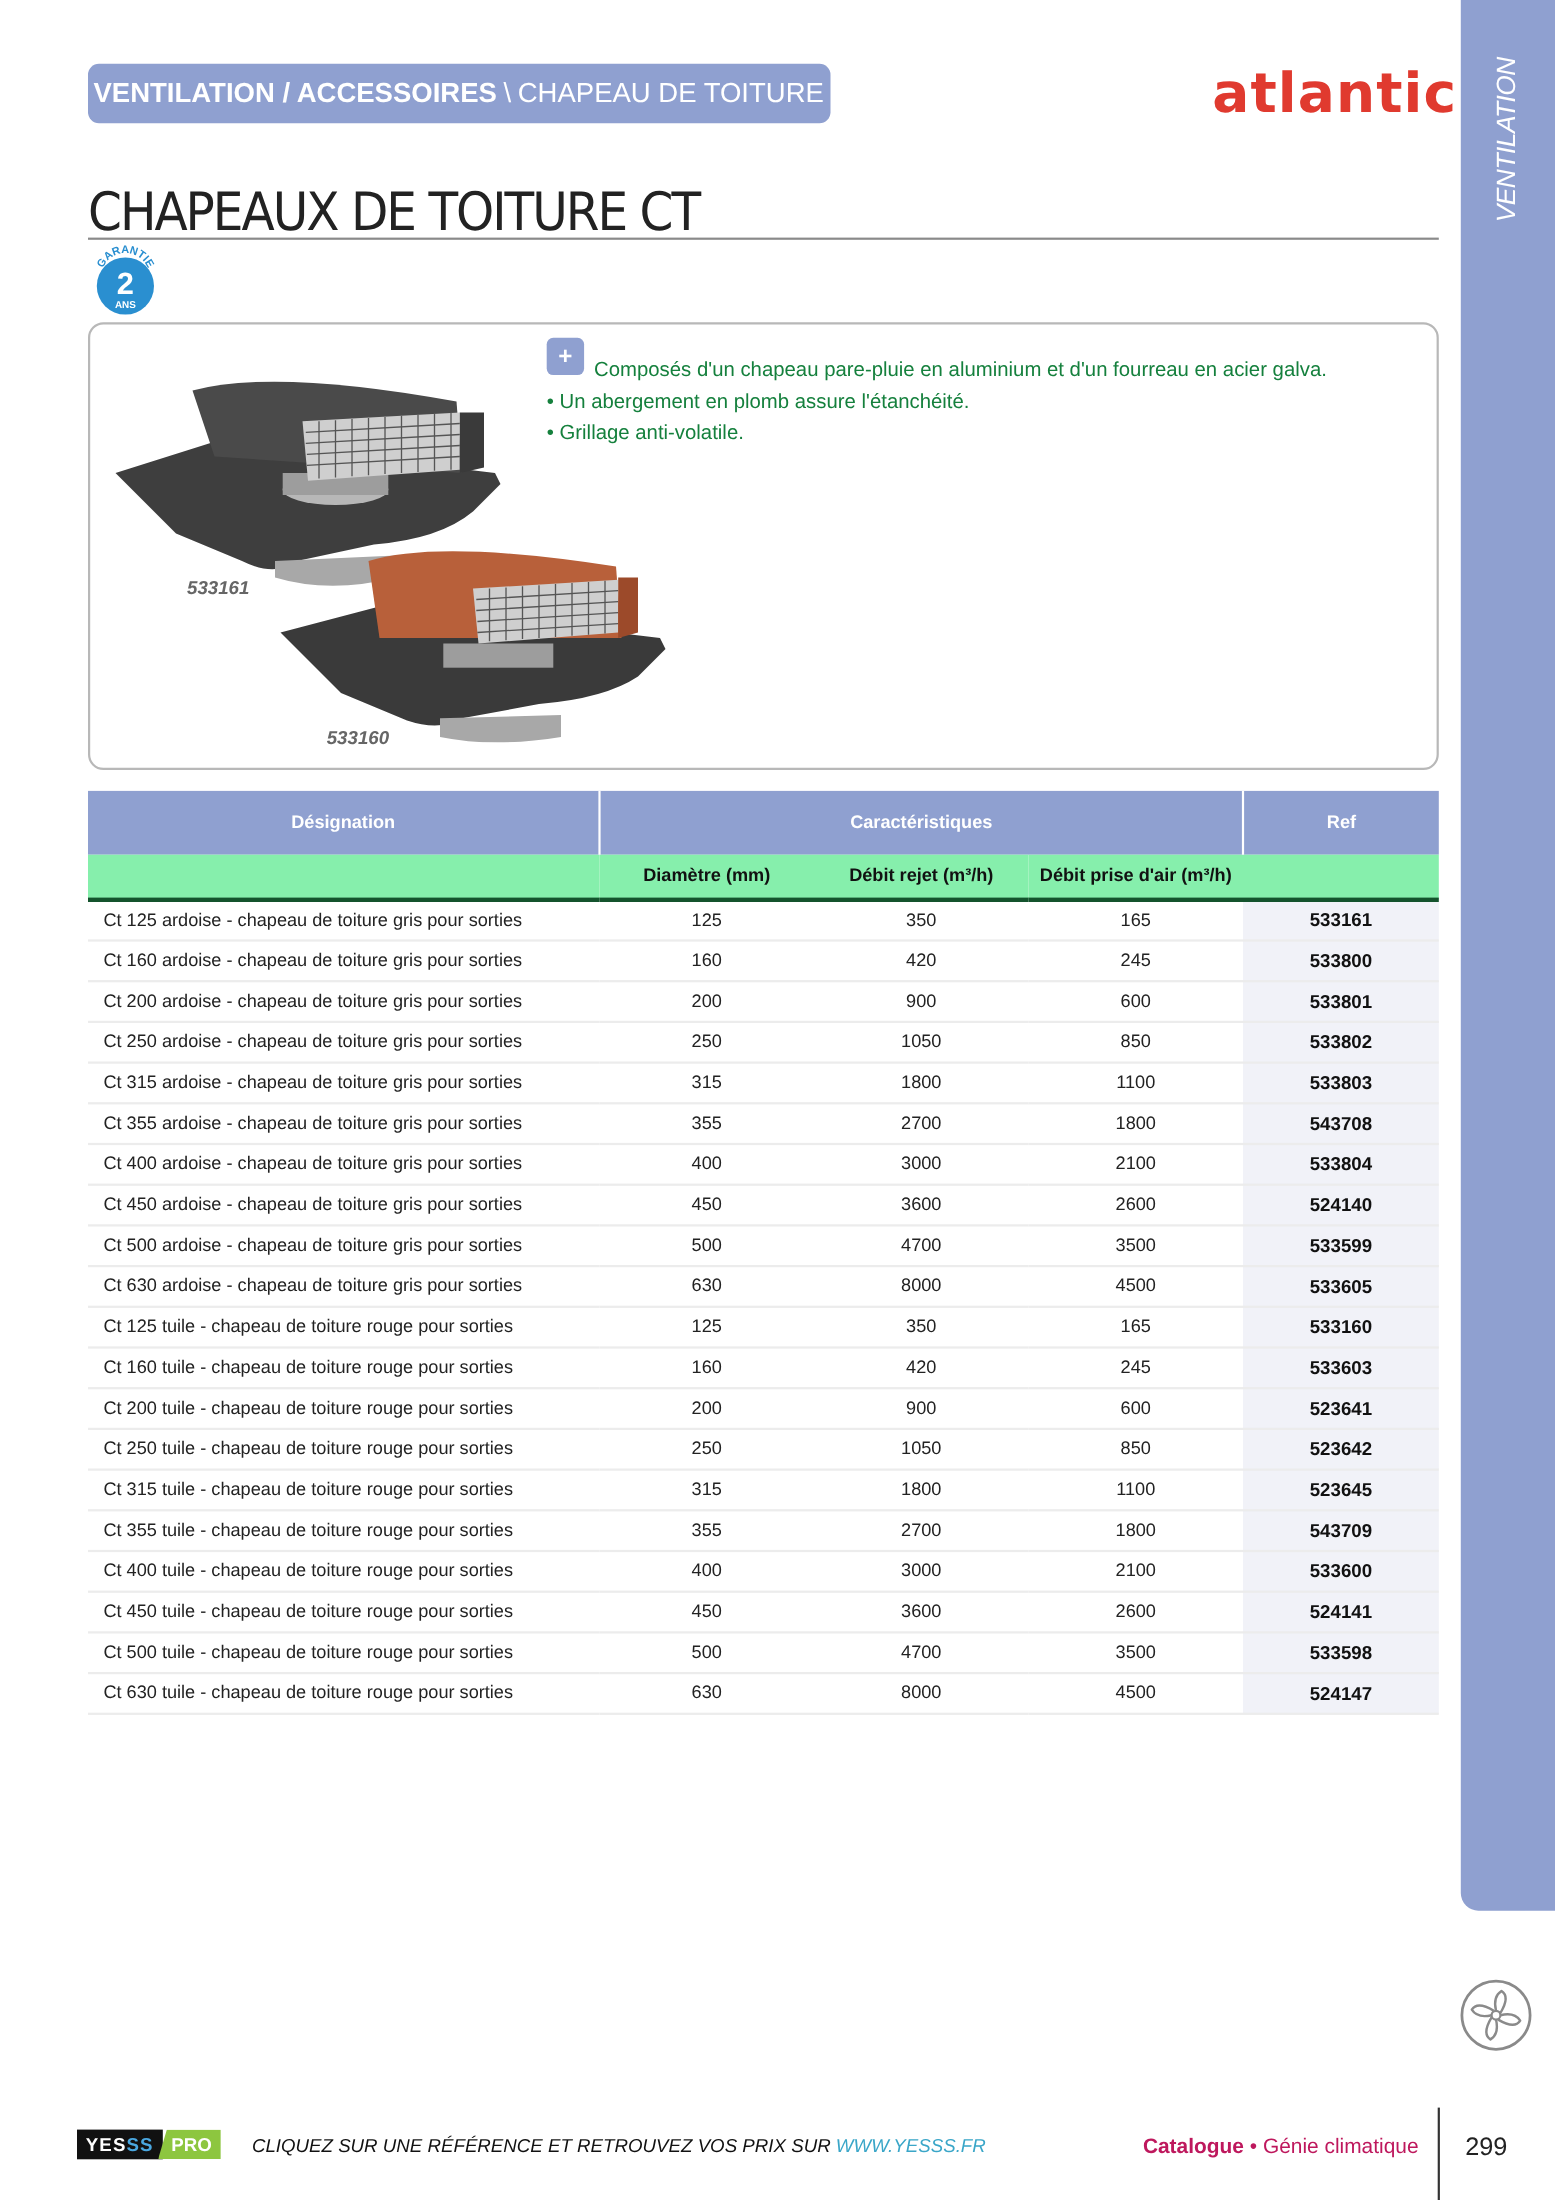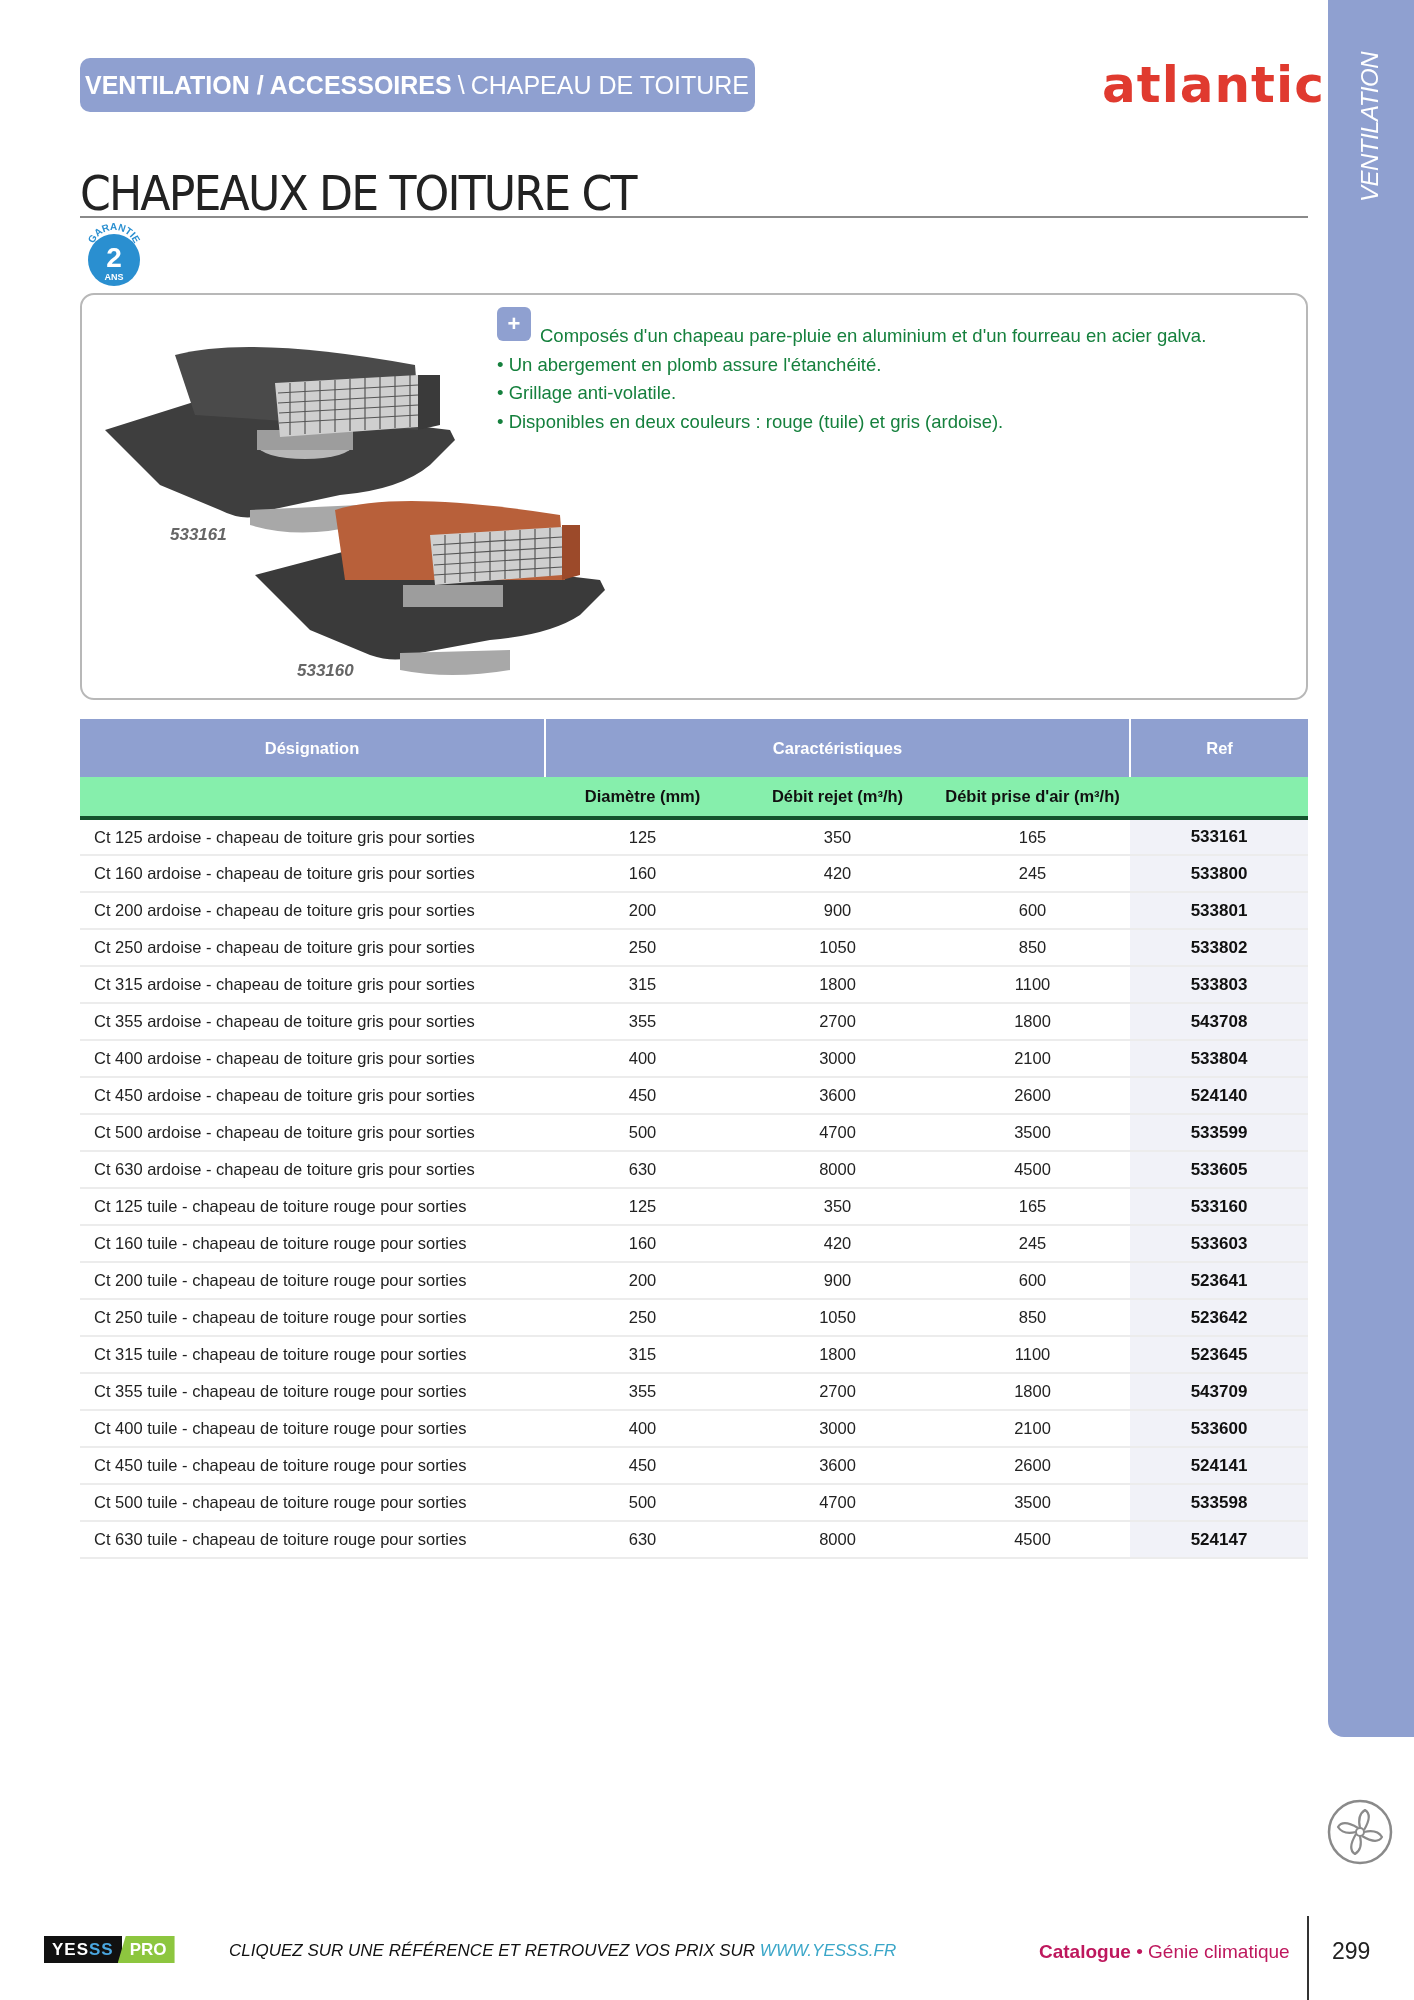--- a/index.html
+++ b/index.html
@@ -76,21 +76,21 @@
     border-bottom: 4px solid #14532d;
   }
   .tbl tbody td { height: 37px; border-bottom: 2px solid #ececec; text-align: center; color: #222; }
   .tbl tbody td.des { text-align: left; padding-left: 14px; }
   .tbl tbody td.ref { background: #f1f2f8; font-weight: bold; color: #111; font-size: 17px; }
 
   
   .fan { position: absolute; left: 1325px; top: 1797px; width: 70px; height: 70px; }
 
   
-  .yesss { position: absolute; left: 44px; top: 1936px; height: 27px; display: flex; }
+  .yesss { position: absolute; left: 70px; top: 1936px; height: 27px; display: flex; }
   .yesss .y1 { background: #111; color: #fff; font-weight: bold; font-size: 17px; padding: 0 8px; display: flex; align-items: center; letter-spacing: 1px; }
   .yesss .y1 .ss { color: #4aa7e0; }
   .yesss .y2 { background: #8dc63f; color: #fff; font-weight: bold; font-size: 17px; padding: 0 8px 0 12px; display: flex; align-items: center;
     clip-path: polygon(8px 0, 100% 0, 100% 100%, 0 100%); margin-left: -4px; }
   .footer-cta { position: absolute; left: 229px; top: 1941px; font-size: 17px; font-style: italic; color: #111; white-space: nowrap; }
   .footer-cta .url { color: #3aa6c8; }
   .footer-cat { position: absolute; left: 1039px; top: 1941px; font-size: 19px; color: #be185d; white-space: nowrap; }
   .footer-cat b { font-weight: bold; }
   .footer-sep { position: absolute; left: 1307px; top: 1916px; width: 2px; height: 84px; background: #333; }
   .page-num { position: absolute; left: 1320px; top: 1938px; font-size: 23px; color: #222; margin-left: 12px; }
@@ -179,21 +179,20 @@
   </g>
 </svg>
 <div class="img-caption" style="left:170px;top:525px">533161</div>
 <div class="img-caption" style="left:297px;top:661px">533160</div>
 
 <div class="plus-icon">+</div>
 <div class="desc">
   <div class="first">Composés d'un chapeau pare-pluie en aluminium et d'un fourreau en acier galva.</div>
   <div class="bullet">Un abergement en plomb assure l'étanchéité.</div>
   <div class="bullet">Grillage anti-volatile.</div>
-  <div class="bullet">Disponibles en deux couleurs : rouge (tuile) et gris (ardoise).</div>
 </div>
 
 <table class="tbl">
   <colgroup>
     <col style="width:465px">
       <col style="width:195px">
       <col style="width:195px">
       <col style="width:195px">
       <col style="width:178px">
   </colgroup>

